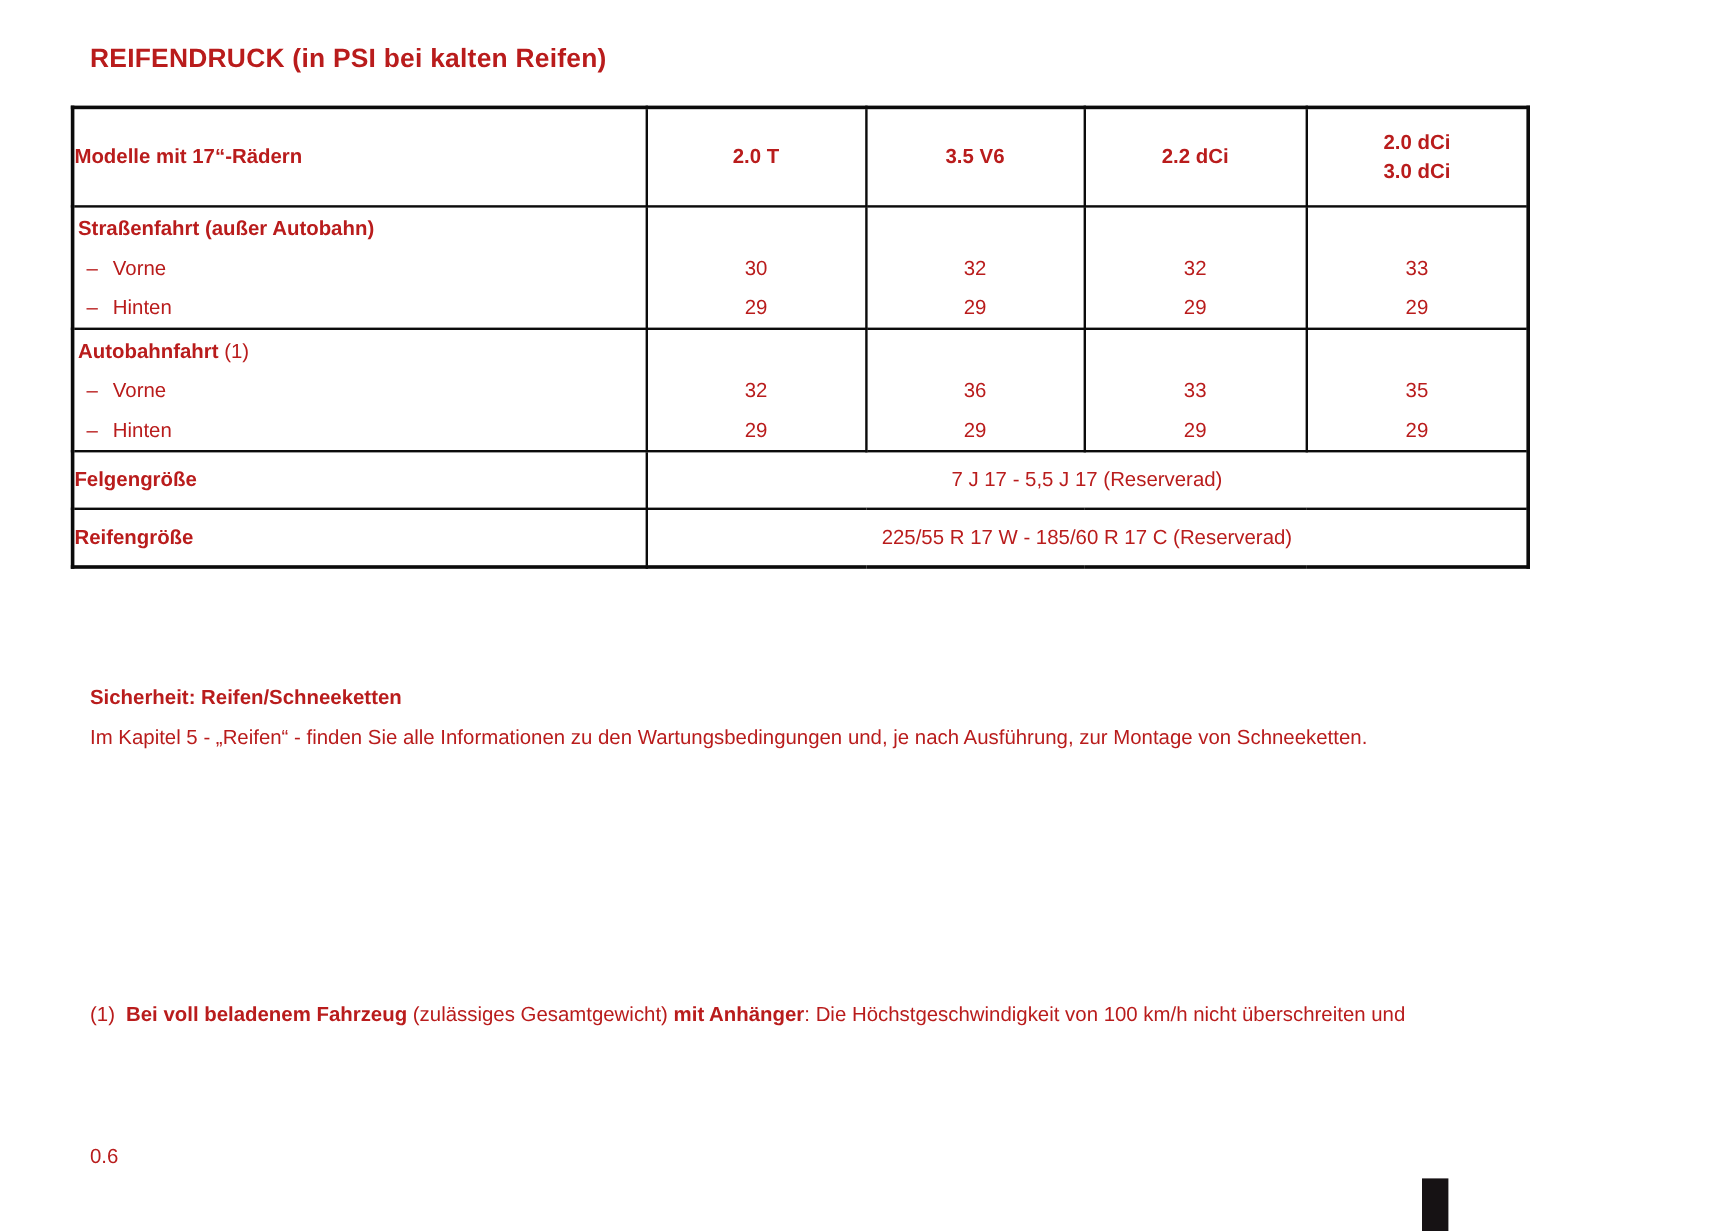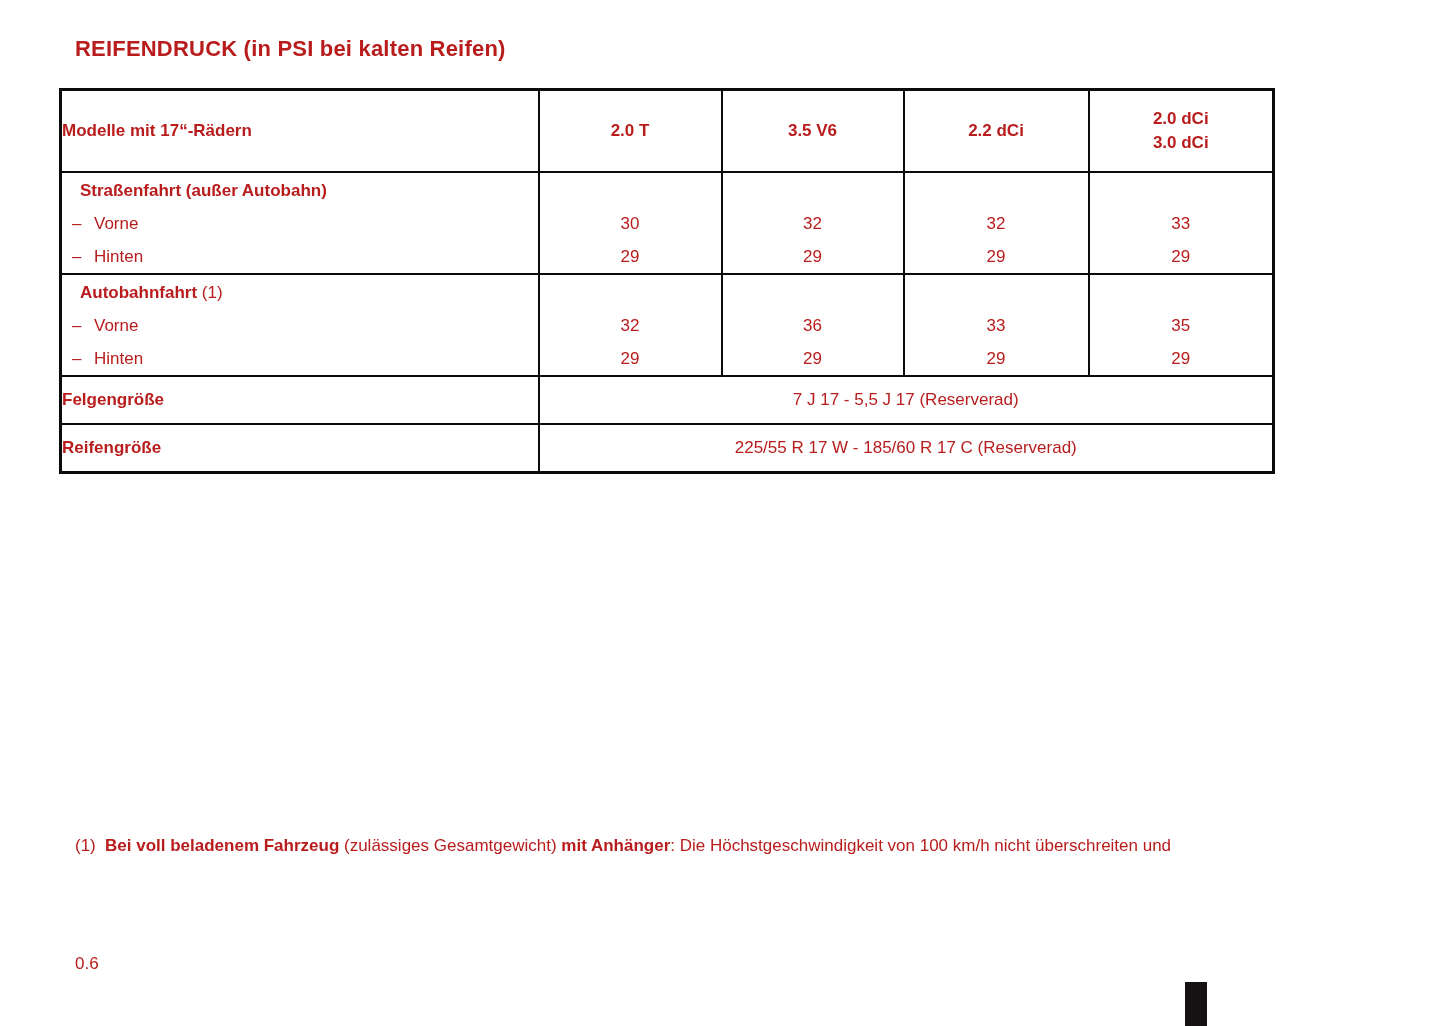--- a/index.html
+++ b/index.html
@@ -46,21 +46,21 @@
   th.engine-col {
     height: 80px;
     text-align: center;
     font-weight: bold;
     white-space: pre-line;
     line-height: 24px;
     font-size: 17px;
   }
   td.section-cell { height: 100px; vertical-align: top; }
   .tri-row { display: block; height: 33px; line-height: 33px; white-space: nowrap; overflow: hidden; }
-  .section-title { padding-left: 18px; font-weight: bold; }
+  .section-title { padding-left: 3px; font-weight: bold; }
   .section-suffix { font-weight: normal; }
   .dash-line { padding-left: 10px; }
   .dash { display: inline-block; width: 22px; }
   td.value-cell { height: 100px; vertical-align: top; text-align: center; }
   td.summary-label { height: 45px; font-weight: bold; padding-left: 9px; text-align: left; }
   td.summary-value { height: 45px; text-align: center; }
   .safety-block { position: absolute; left: 75px; top: 570px; width: 1215px; }
   .safety-title { font-weight: bold; font-size: 17px; line-height: 24px; margin: 0; }
   .safety-text { font-size: 17px; line-height: 24px; margin: 9px 0 0 0; }
   .footnote {
@@ -189,20 +189,24 @@
         <td class="summary-label" style="height:46px">Felgengröße</td>
         <td class="summary-value" style="height:46px" colspan="4">7 J 17 - 5,5 J 17 (Reserverad)</td>
       </tr>
       <tr>
         <td class="summary-label" style="height:46px">Reifengröße</td>
         <td class="summary-value" style="height:46px" colspan="4">225/55 R 17 W - 185/60 R 17 C (Reserverad)</td>
       </tr>
     </tbody>
   </table>
 
+  <div class="safety-block">
+    <p class="safety-title">Sicherheit: Reifen/Schneeketten</p>
+    <p class="safety-text">Im Kapitel 5 - „Reifen“ - finden Sie alle Informationen zu den Wartungsbedingungen und, je nach Ausführung, zur Montage von Schneeketten.</p>
+  </div>
 
   <div class="footnote">
     <span class="footnote-marker">(1)</span>
     <span class="footnote-body">
       <span class="fn-line"><span class="b">Bei voll beladenem Fahrzeug</span><span> (zulässiges Gesamtgewicht) </span><span class="b">mit Anhänger</span><span>: Die Höchstgeschwindigkeit von 100 km/h nicht überschreiten und</span></span>
     </span>
   </div>
 
   <div class="page-number">0.6</div>
 

